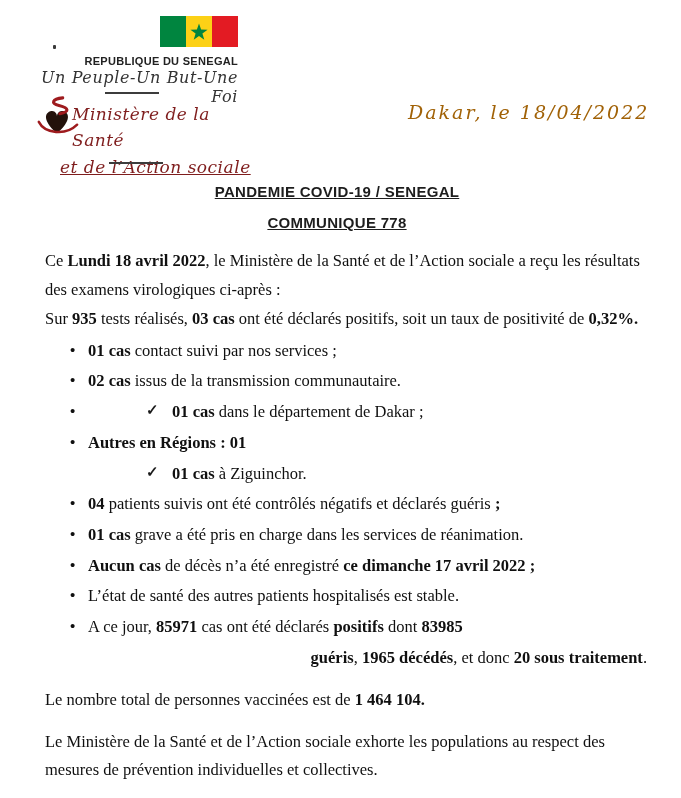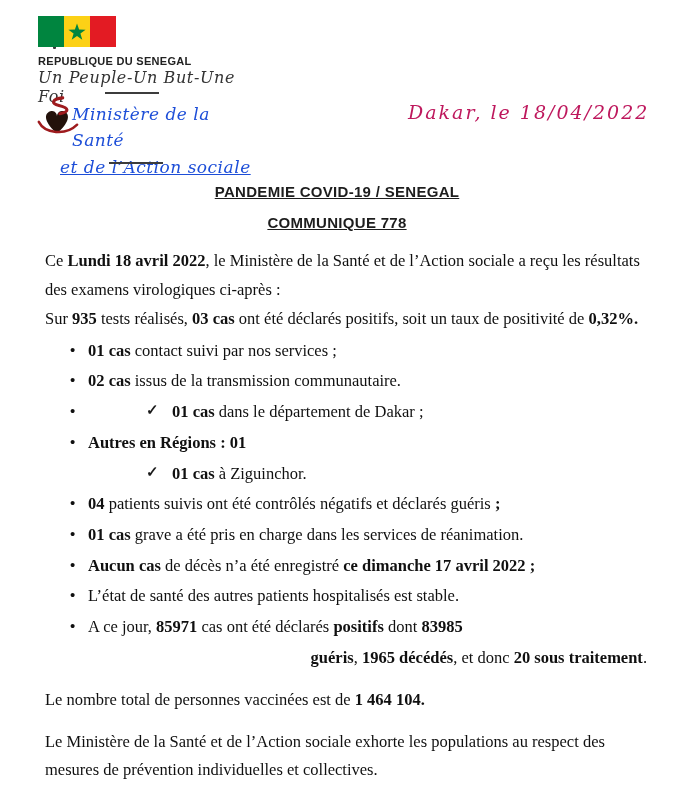--- a/index.html
+++ b/index.html
@@ -10,21 +10,21 @@
     font-family:"Liberation Serif", serif;
     color:#161616;
     overflow:hidden;
   }
   .stray-dot{
     position:absolute;left:53px;top:45px;width:3px;height:4px;
     background:#3a3a3a;border-radius:1px;
   }
   
   .republic-block{
-    position:absolute;top:16px;left:38px;width:200px;text-align:left;
+    position:absolute;top:16px;left:38px;width:200px;text-align:right;
   }
   .flag{display:inline-block;}
   .republic-name{
     font-family:"Liberation Sans", sans-serif;
     font-weight:bold;font-size:11px;letter-spacing:.3px;color:#222;
     margin-top:4px;
   }
   .motto{
     font-family:"DejaVu Serif", serif;
     font-style:italic;font-size:16px;letter-spacing:.6px;color:#333;
@@ -32,29 +32,29 @@
   }
   .rule{
     position:absolute;height:0;border-top:2px solid #3c3c3c;width:54px;
   }
   .rule-top{top:92px;left:105px;}
   .rule-bottom{top:162px;left:109px;}
   
   .ministry-logo{position:absolute;top:94px;left:34px;}
   .ministry-name{
     position:absolute;top:101px;left:72px;width:180px;
-    font-family:"DejaVu Serif", serif;font-style:italic;color:#1d4ed8;
+    font-family:"DejaVu Serif", serif;font-style:italic;color:#7f1d1d;
     font-size:17px;letter-spacing:.5px;line-height:1.55;
   }
   .ministry-name .m2{margin-left:-12px;text-decoration:underline;}
   
   .dateline{
     position:absolute;top:101px;left:408px;
     font-family:"DejaVu Serif", serif;font-style:italic;
-    font-size:19px;letter-spacing:2px;color:#be185d;
+    font-size:19px;letter-spacing:2px;color:#a16207;
   }
   
   .title-block{position:absolute;top:183px;left:0;right:7px;text-align:center;}
   .doc-title,.doc-subtitle{
     font-family:"Liberation Sans", sans-serif;font-weight:bold;
     font-size:15px;letter-spacing:.3px;color:#1d1d1d;
     text-decoration:underline;
   }
   .doc-subtitle{margin-top:14px;}
   

